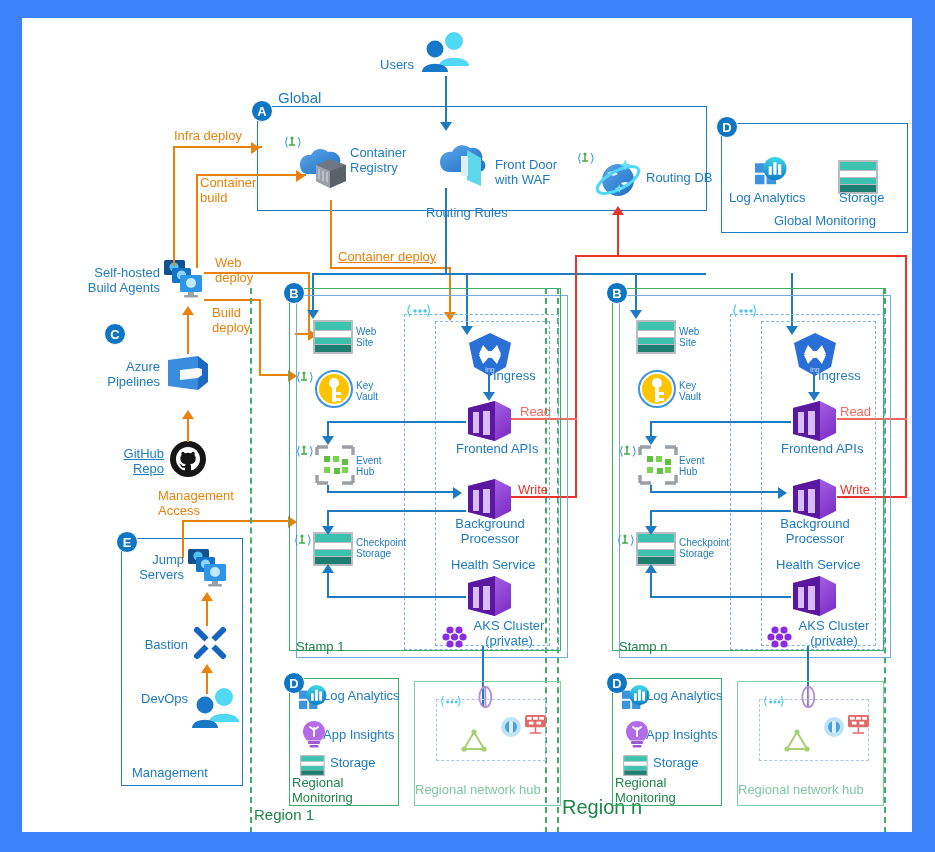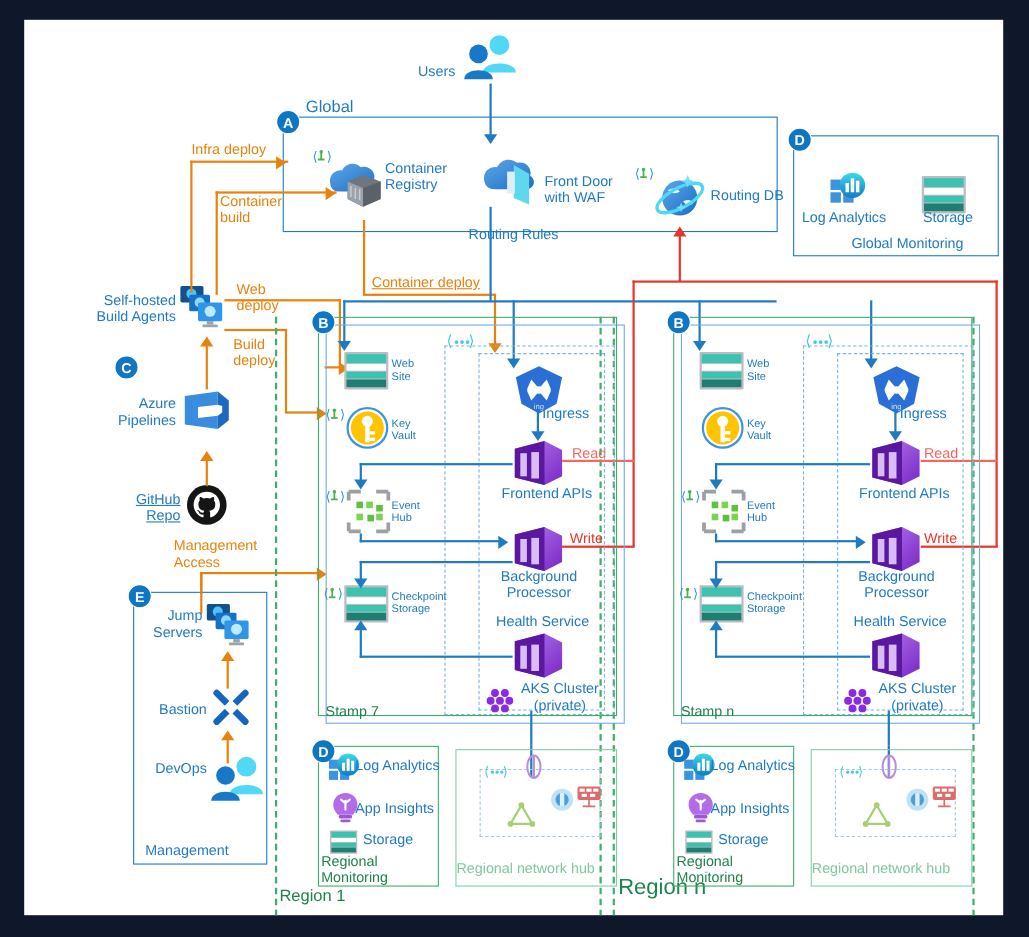--- a/index.html
+++ b/index.html
@@ -1,18 +1,18 @@
 <!DOCTYPE html>
 <html><head>
 <meta charset="utf-8">
 <title>Mission-critical Azure architecture</title>
 <style>
   html,body{margin:0;padding:0;background:#000;}
   body{font-family:"Liberation Sans", sans-serif;}
-  #root{position:relative;width:935px;height:852px;background:#0f172a;overflow:hidden;}
+  #root{position:relative;width:935px;height:852px;background:#3b82f6;overflow:hidden;}
   #canvas{position:absolute;left:22px;top:18px;width:890px;height:814px;background:#fff;overflow:hidden;}
   
   .lbl{position:absolute;color:#1F7BC1;font-size:13px;line-height:1.12;white-space:pre;}
   .lbl.sm{font-size:10px;}
   .lbl.grn{color:#1E8449;}
   .lbl.grnl{color:#7FC8A0;}
   .lbl.org{color:#E8820C;font-size:13px;}
   .lbl.red{color:#E8352B;font-size:13px;}
   .lbl.redl{color:#F3675F;font-size:13px;}
   .lbl.r{text-align:right;}
@@ -424,21 +424,21 @@
   <div class="lbl redl" style="left:818px;top:387px;">Read</div>
 
   <div class="ln r" style="left:489px;top:478px;width:66px;height:1.6px;"></div>
   <div class="lbl red" style="left:496px;top:465px;">Write</div>
   <div class="ln r" style="left:815px;top:478px;width:70px;height:1.6px;"></div>
   <div class="lbl red" style="left:818px;top:465px;">Write</div>
 
   <div class="box b-bluelt" style="left:274px;top:277px;width:272px;height:363px;"></div>
   <div class="box b-green" style="left:267px;top:270px;width:272px;height:363px;"></div>
   <div class="badge" style="left:261px;top:264px;">B</div>
-  <div class="lbl grn" style="left:274px;top:622px;">Stamp 7</div>
+  <div class="lbl grn" style="left:274px;top:622px;">Stamp 1</div>
 
   <svg class="ico" style="left:384px;top:286px;" width="32" height="14">
         <use href="#ic-vnet"></use>
       </svg>
   <div class="box b-dash-blue" style="left:382px;top:296px;width:155px;height:336px;"></div>
   <div class="box b-dash-blue" style="left:413px;top:303px;width:115px;height:325px;"></div>
 
   <svg class="ico" style="left:291px;top:302px;" width="40" height="34">
         <use href="#ic-storage"></use>
       </svg>

